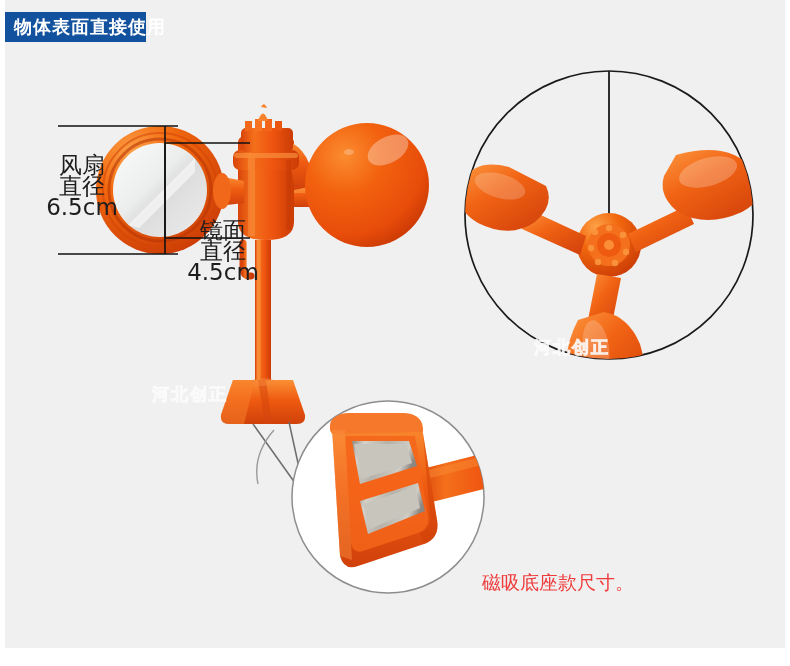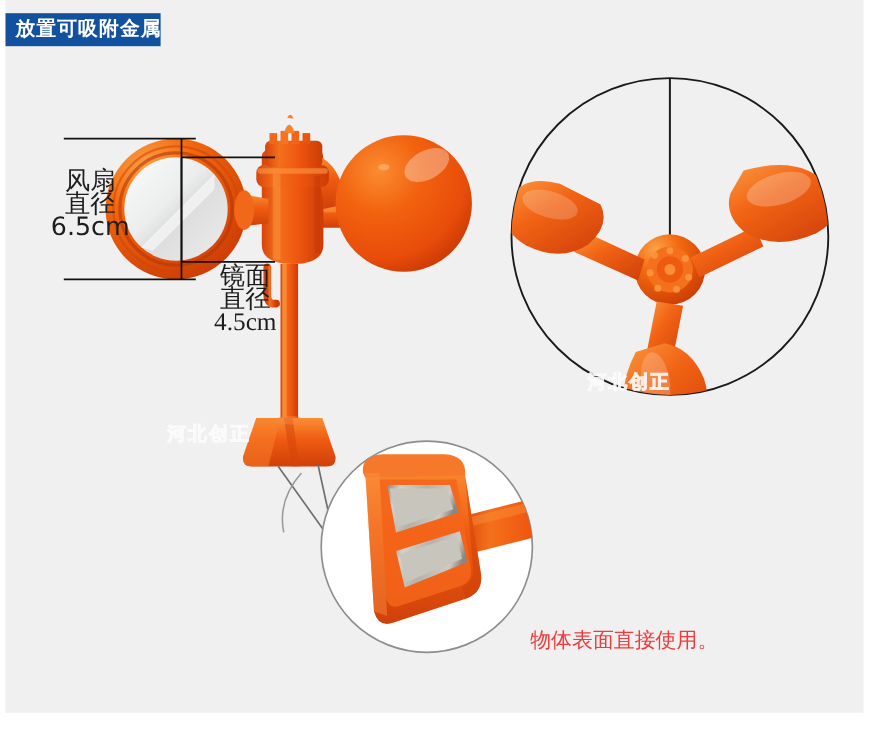--- a/index.html
+++ b/index.html
@@ -70,21 +70,21 @@
   #art{position:absolute;left:0;top:0;width:790px;height:666px;}
 </style>
 </head>
 <body>
 
 <div id="page">
 
   <div id="panel"></div>
 
   <div id="banner">
-    <span id="banner-text">放置可吸附金属</span>
+    <span id="banner-text">物体表面直接使用</span>
   </div>
 
   <svg id="art" viewBox="0 0 790 666" xmlns="http://www.w3.org/2000/svg">
     <defs>
 
       <linearGradient id="gOrange" x1="0" y1="0" x2="1" y2="1">
         <stop offset="0%" stop-color="#fb9a3d"></stop>
         <stop offset="35%" stop-color="#f26a16"></stop>
         <stop offset="75%" stop-color="#ea4f0c"></stop>
         <stop offset="100%" stop-color="#cf3c05"></stop>
@@ -285,21 +285,21 @@
         <path d="M332 430 L345 430 L352 560 L340 556 Z" fill="#fb9140" opacity="0.45"></path>
         <path d="M423 434 L437 520 Q440 538 424 544 L420 534 Q432 528 430 516 Z" fill="#cd3f08" opacity="0.5"></path>
       </g>
     </g>
 
     <path d="M274 430 Q252 455 258 484" stroke="#9a9a9a" stroke-width="1.4" fill="none"></path>
   </svg>
 
   <div class="dim-label" style="left:44px;top:155px;width:76px;"><span>风扇</span><br><span>直径</span><br><span>6.5cm</span></div>
 
-  <div class="dim-label" style="left:185px;top:240px;width:76px;font-family:Liberation Serif, serif;"><span>镜面</span><br><span>直径</span><br><span>4.5cm</span></div>
-
-
-  <div class="note-red" style="left:482px;top:543px;"><br><span>物体表面直接使用。</span></div>
+  <div class="dim-label" style="left:185px;top:220px;width:76px;"><span>镜面</span><br><span>直径</span><br><span>4.5cm</span></div>
+
+
+  <div class="note-red" style="left:482px;top:543px;"><br><span>磁吸底座款尺寸。</span></div>
 
   <div class="watermark" style="left:152px;top:383px;">河北创正</div>
   <div class="watermark" style="left:534px;top:336px;">河北创正</div>
 
 </div>
 
 </body></html>

